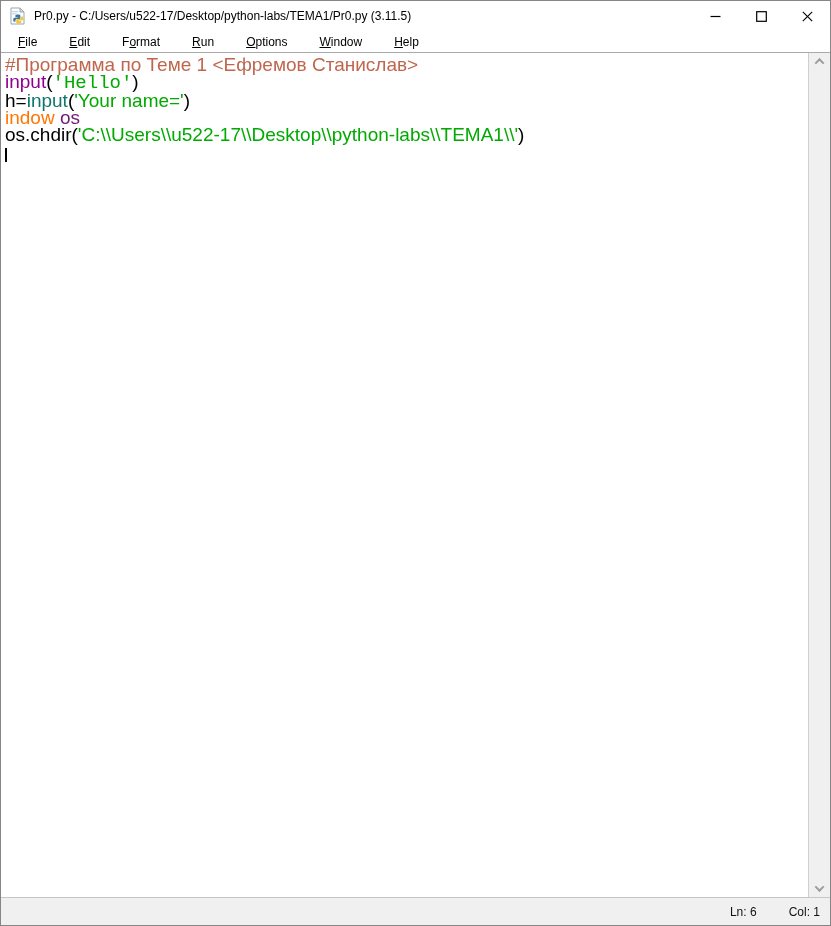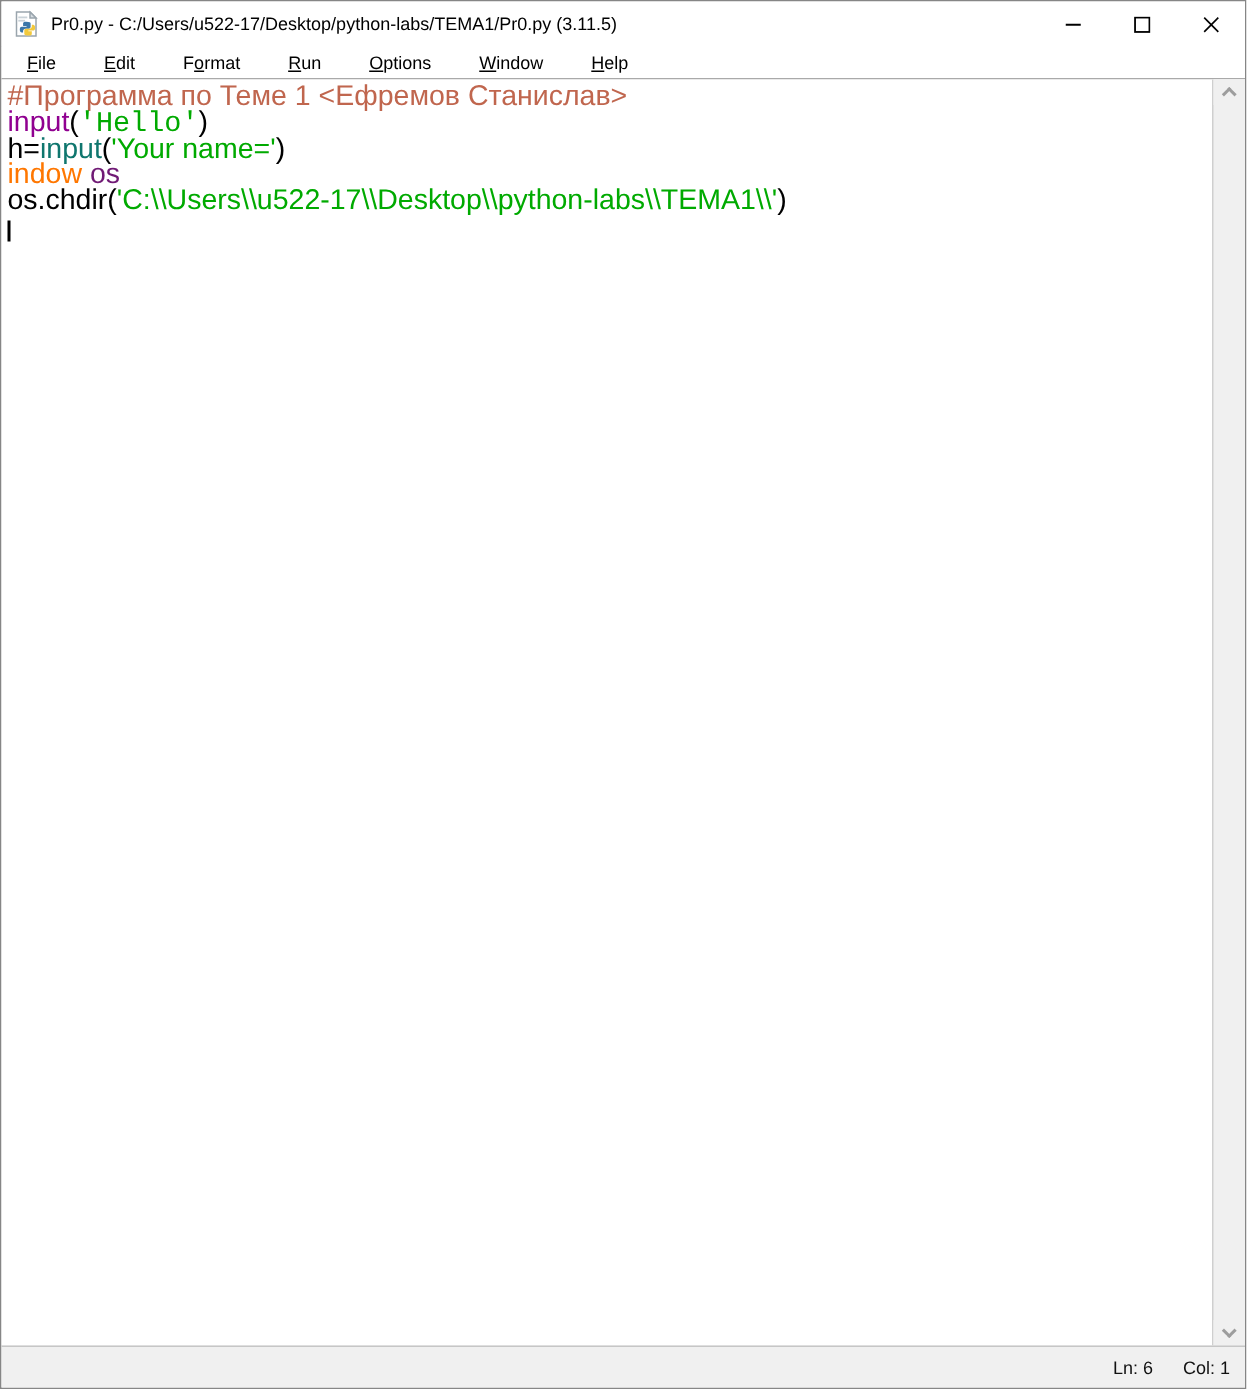--- a/index.html
+++ b/index.html
@@ -87,21 +87,21 @@
   .chev { width: 7px; height: 7px; border-left: 2px solid #9d9d9d; border-top: 2px solid #9d9d9d; }
   .chev.up   { transform: rotate(45deg) translate(1px, 1px); }
   .chev.down { transform: rotate(225deg) translate(1px, 1px); }
 
   
   .statusbar {
     height: 28px; flex: 0 0 28px;
     background: #f0f0f0;
     border-top: 1px solid #c6c6c6;
     display: flex; align-items: center; justify-content: flex-end;
-    font-size: 12px; color: #111;
+    font-size: 12px; color: #111; gap: 12px;
   }
   .status-cell { padding: 0 10px; white-space: nowrap; }
 </style>
 </head>
 <body>
 
 <div class="window">
 
   <div class="titlebar">
     <span class="app-icon">

